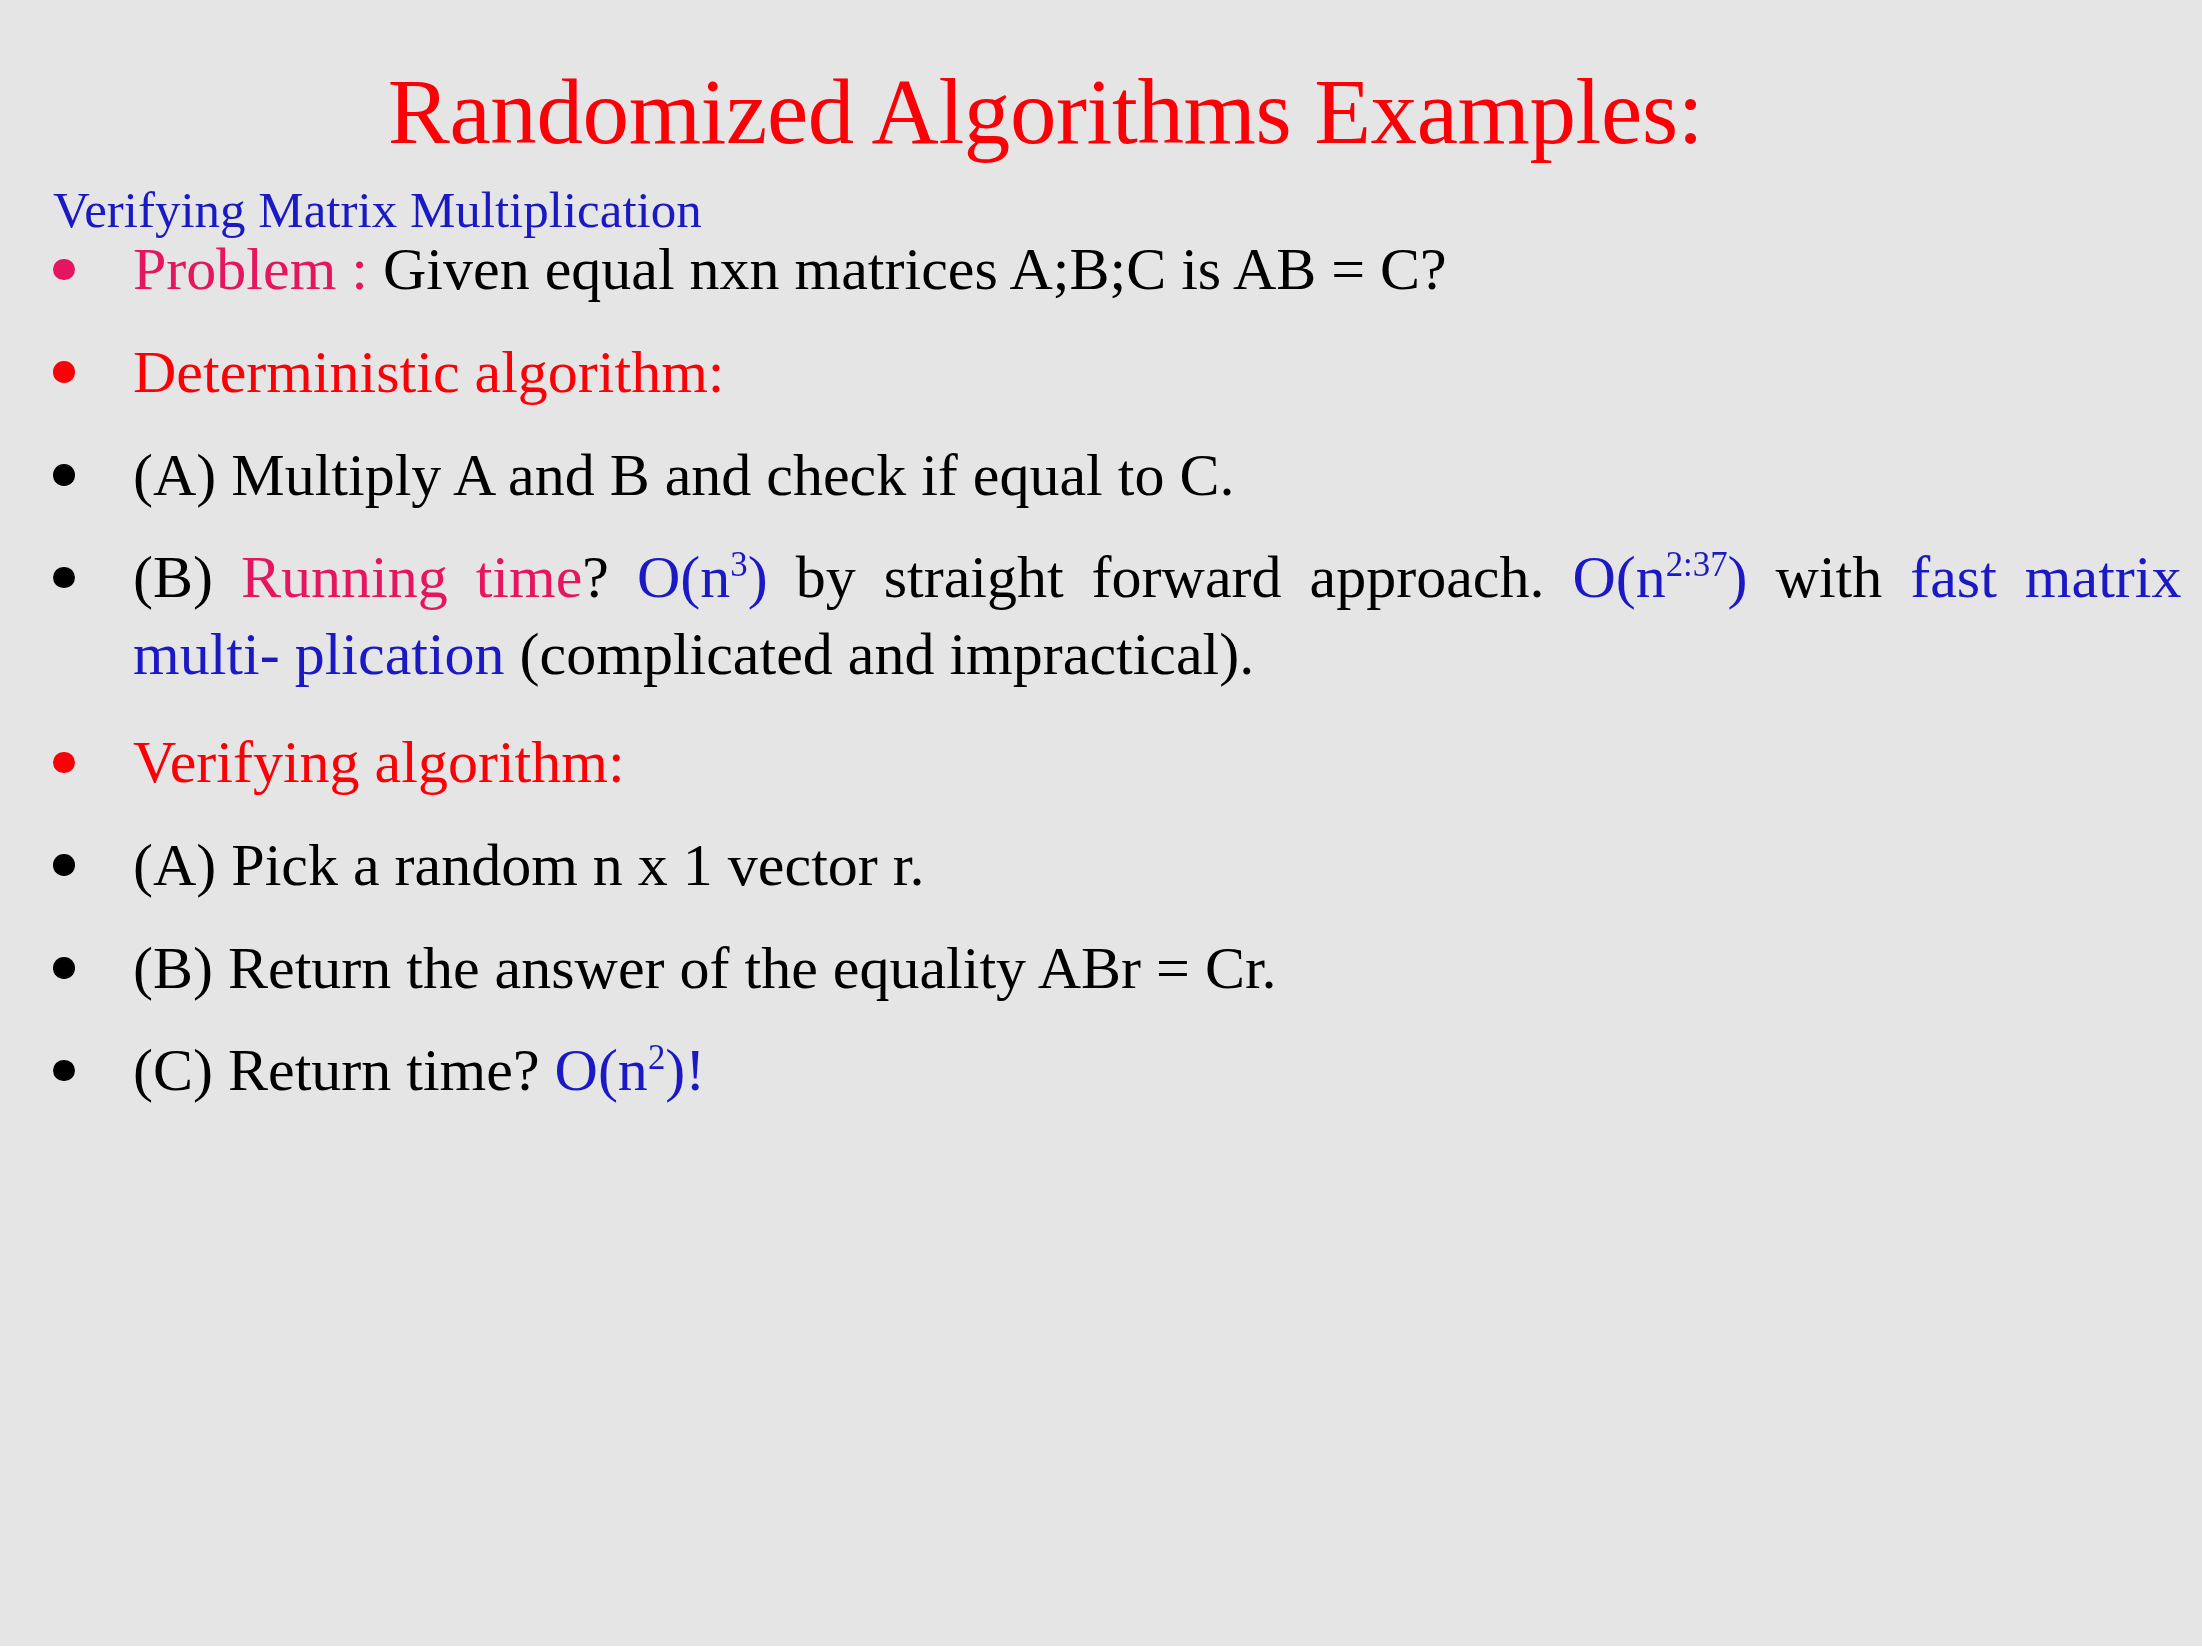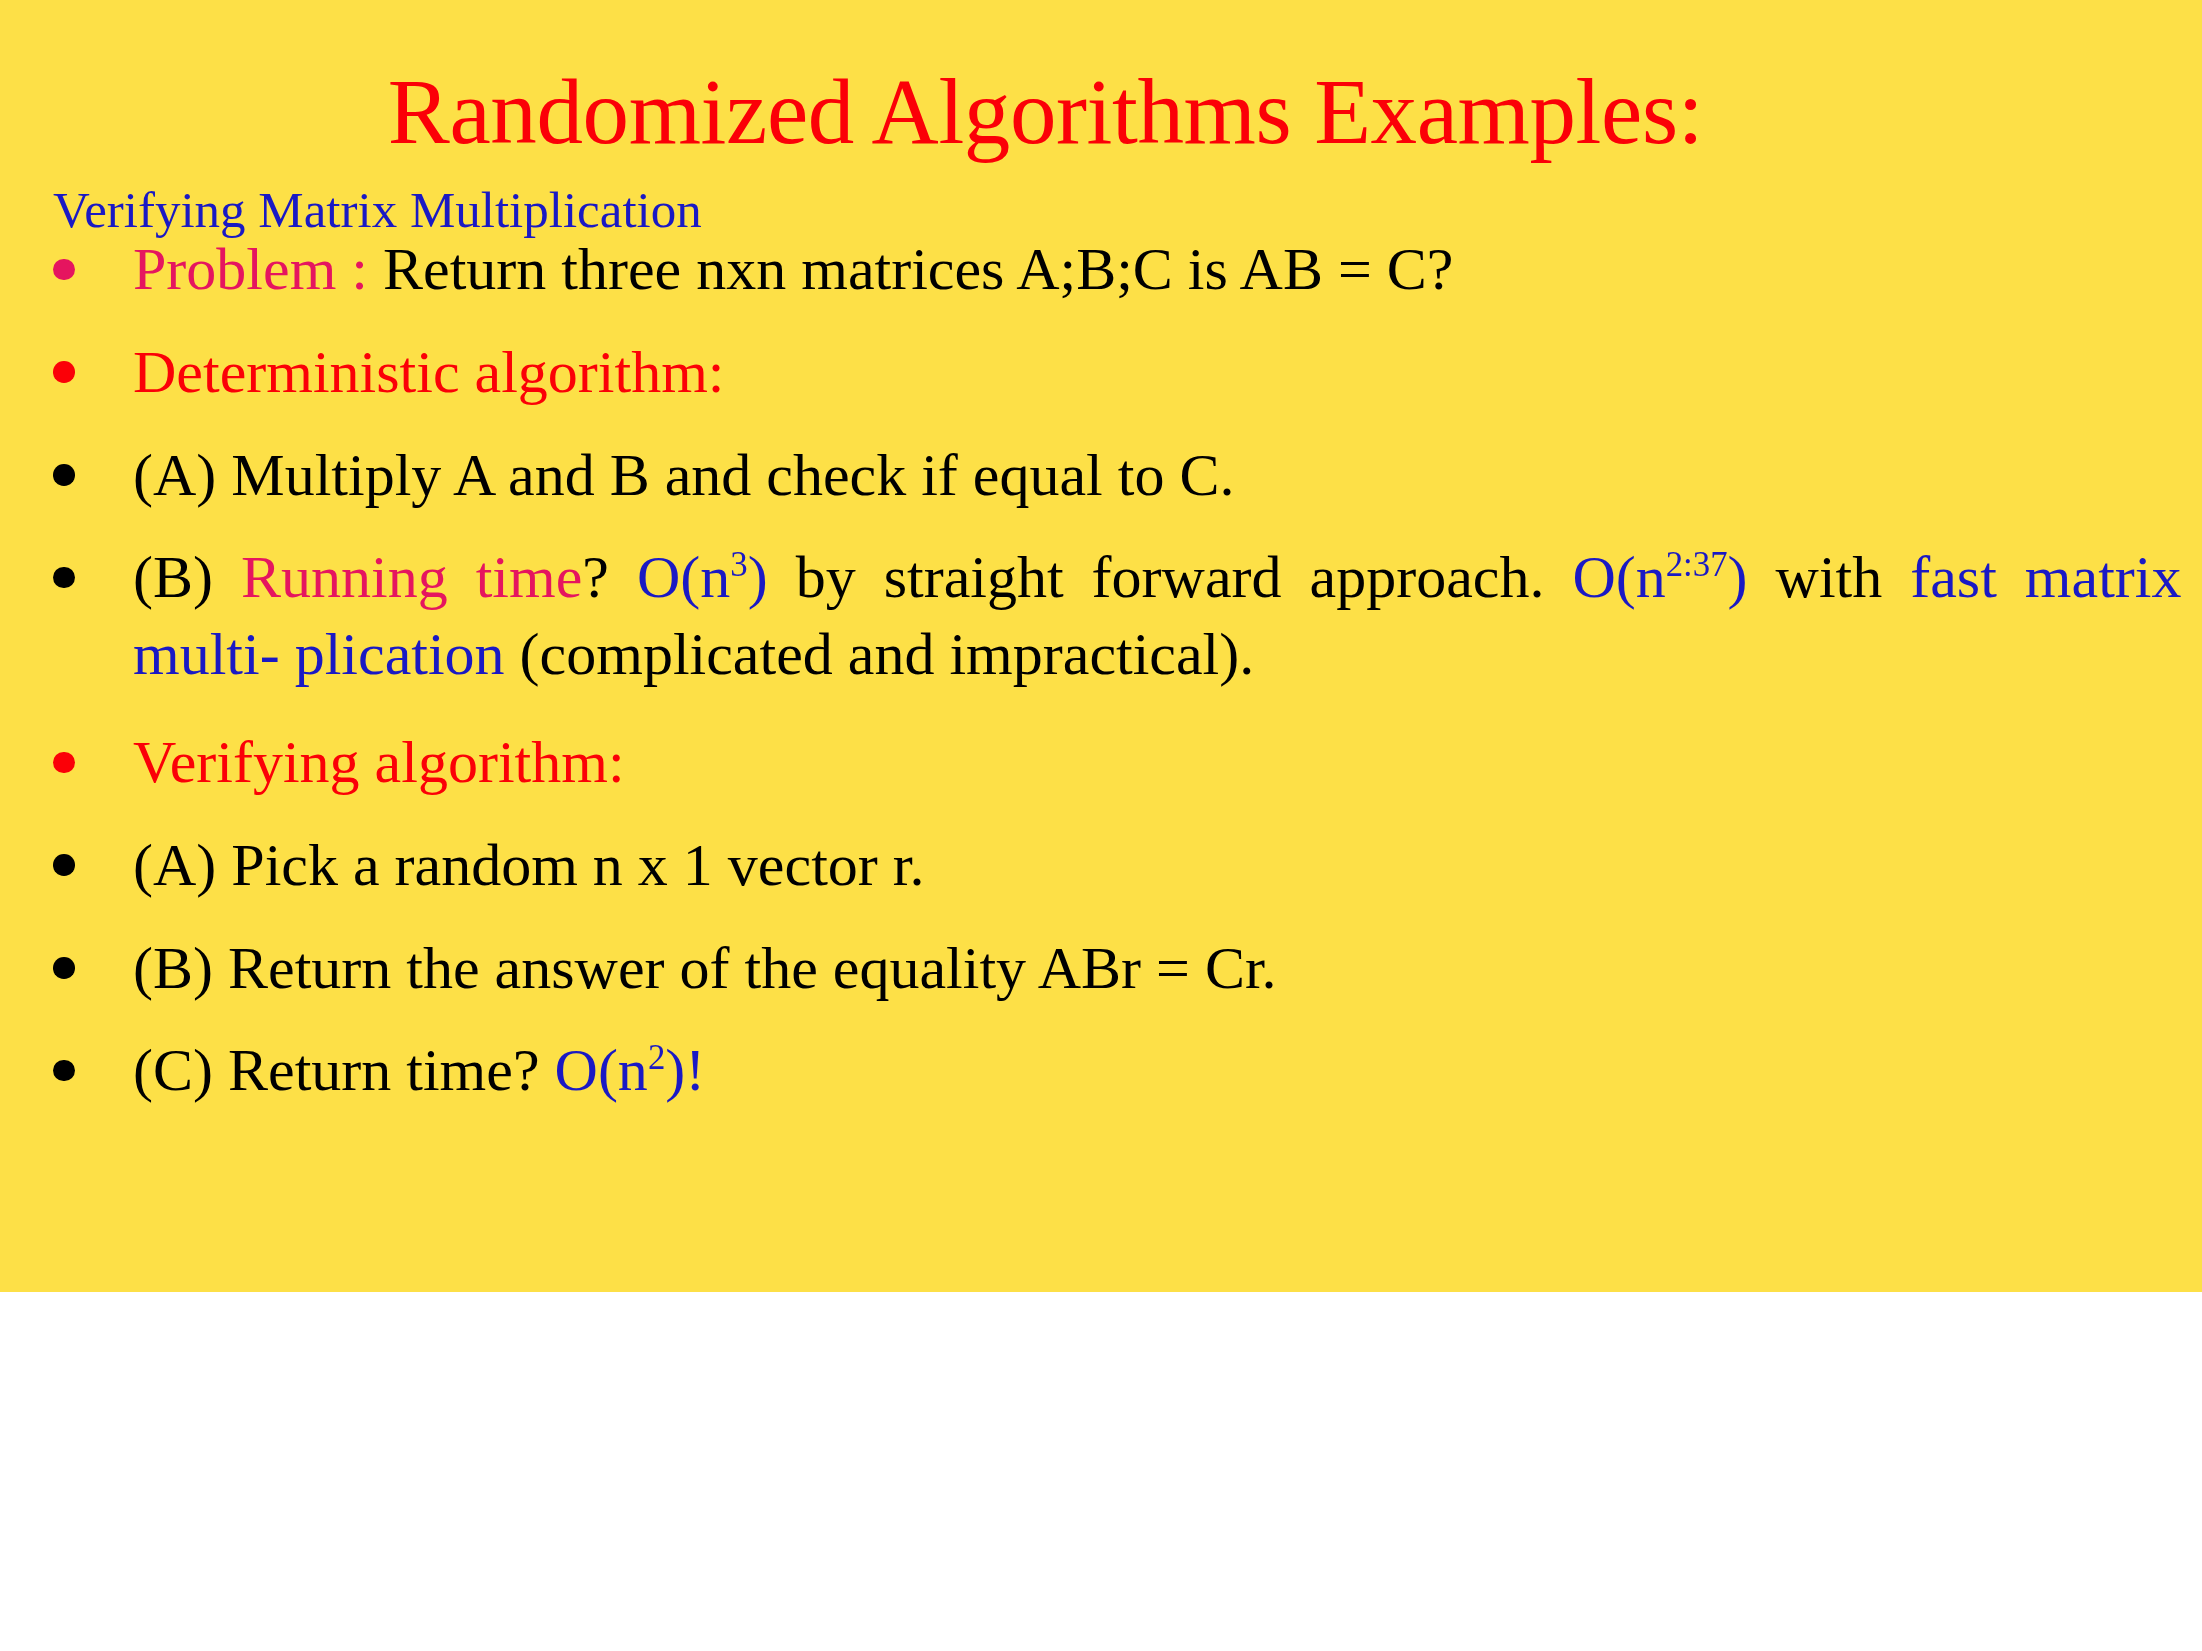--- a/index.html
+++ b/index.html
@@ -12,22 +12,22 @@
     width: 2203px;
     height: 1652px;
     overflow: hidden;
     font-family: "Liberation Serif", "DejaVu Serif", serif;
     -webkit-font-smoothing: antialiased;
   }
 
   .slide {
     position: relative;
     width: 2203px;
-    height: 1292px;
-    background: #fde047;
+    height: 1646px;
+    background: #e5e5e5;
     box-sizing: border-box;
   }
 
   
   .slide-title {
     position: absolute;
     left: 0;
     top: -5.2px;
     width: 2091px;
     text-align: center;
@@ -109,21 +109,21 @@
 <div class="slide">
 
   <h1 class="slide-title">Randomized Algorithms Examples:</h1>
 
   <h2 class="slide-subtitle">Verifying Matrix Multiplication</h2>
 
   <div class="body">
 
     <div class="bullet-row gap-a">
       <span class="bullet-dot pink"></span>
-      <span class="t-pink">Problem :</span><span class="t-black"> Return three nxn matrices A;B;C is AB = C?</span>
+      <span class="t-pink">Problem :</span><span class="t-black"> Given equal nxn matrices A;B;C is AB = C?</span>
     </div>
 
     <div class="bullet-row gap-a">
       <span class="bullet-dot red"></span>
       <span class="t-red">Deterministic algorithm:</span>
     </div>
 
     <div class="bullet-row gap-a">
       <span class="bullet-dot black"></span>
       <span class="t-black">(A) Multiply A and B and check if equal to C.</span>

